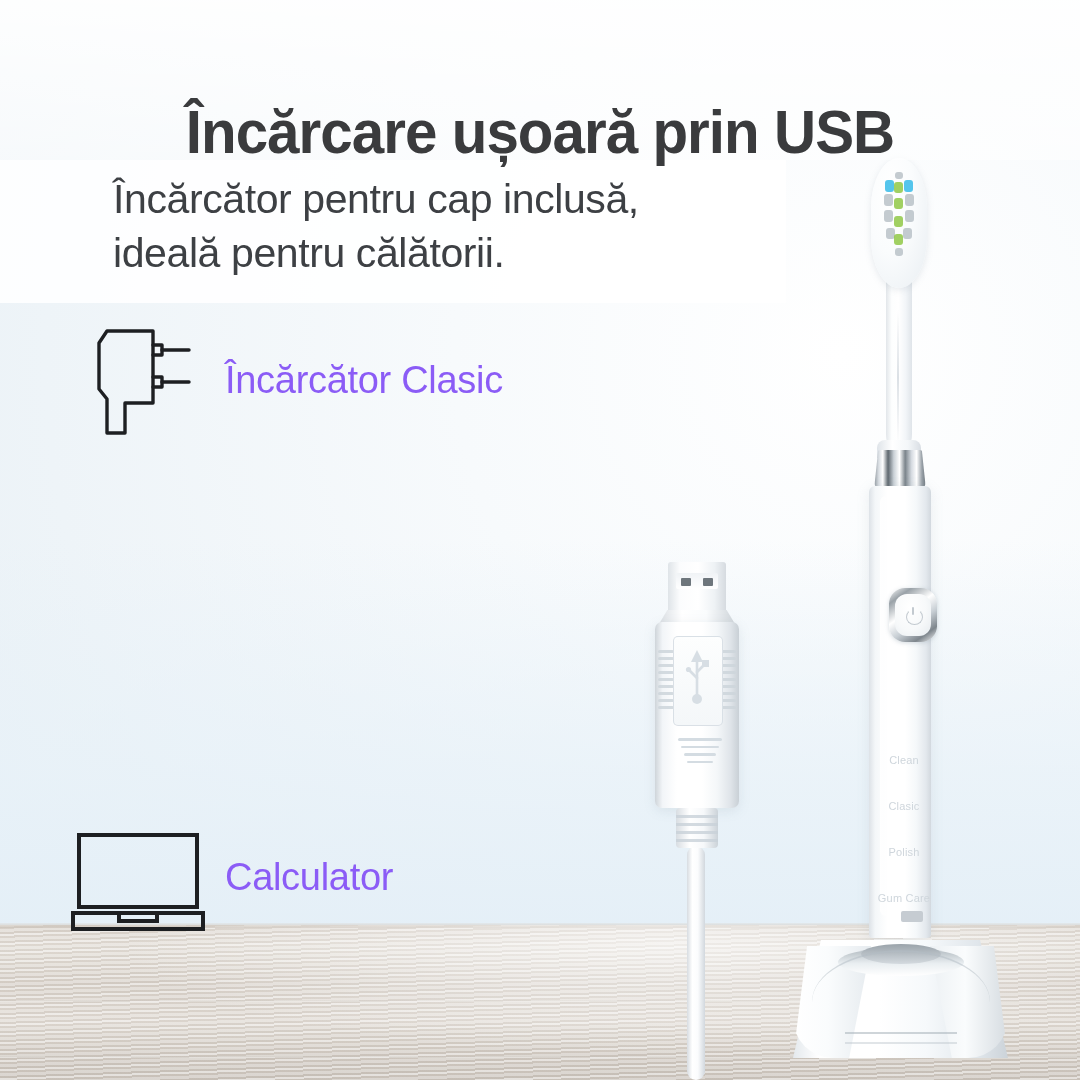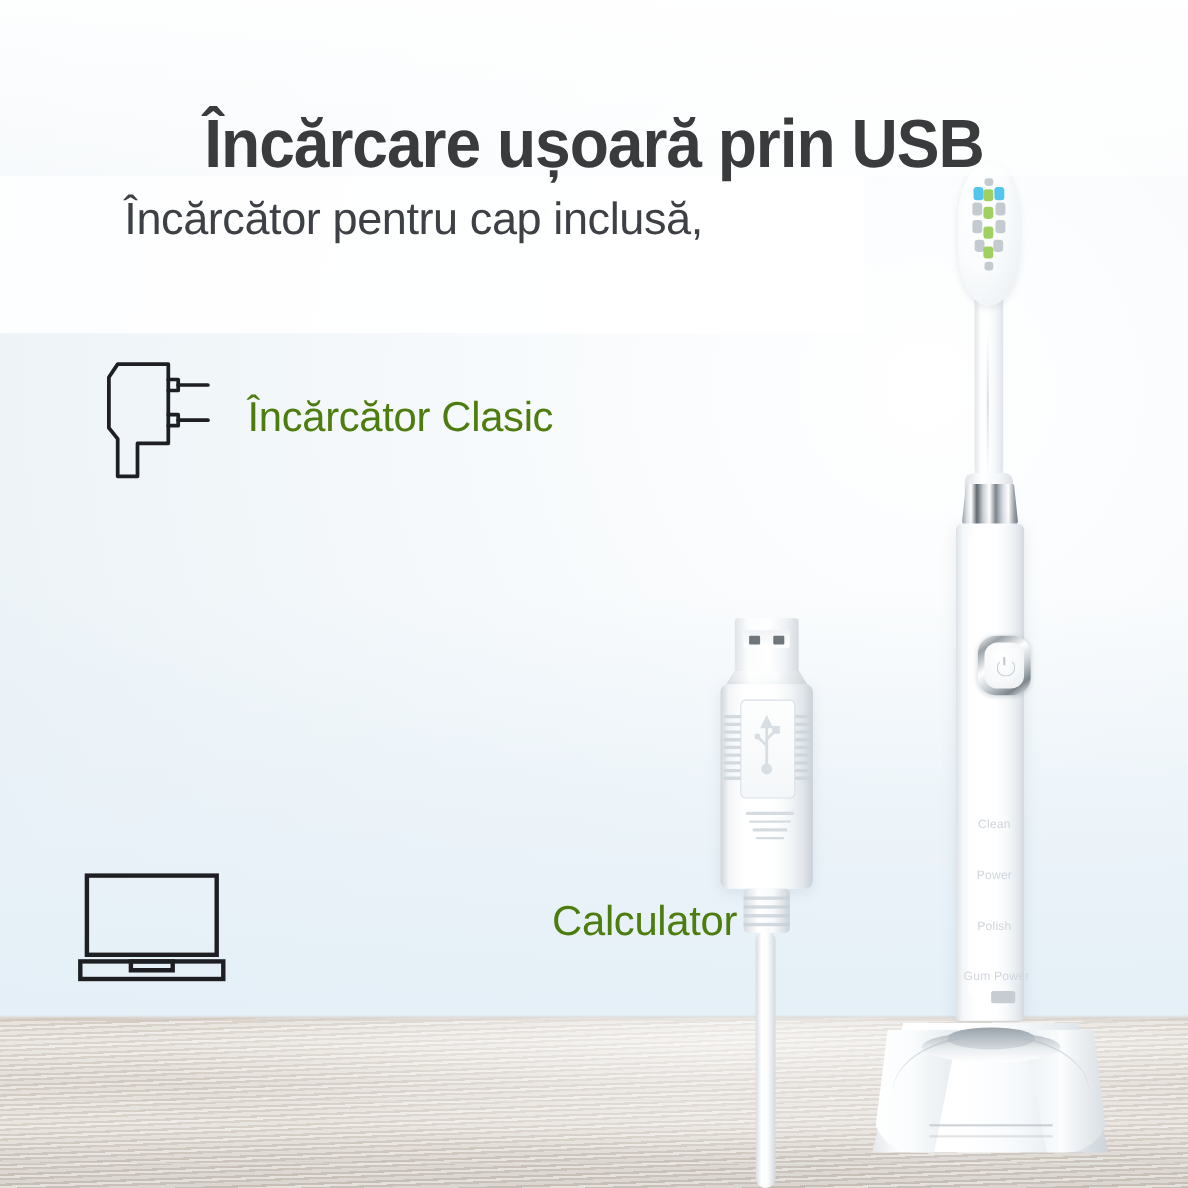--- a/index.html
+++ b/index.html
@@ -76,30 +76,30 @@
   
   .feature{
     position:absolute;left:50px;width:620px;height:120px;
     display:flex;align-items:center;
   }
   .feat-icon{
     width:175px;height:120px;flex:0 0 175px;
     display:flex;align-items:center;justify-content:center;
   }
   .feat-label{
-    font-size:38px;line-height:44px;color:#4d7c0f;
+    font-size:38px;line-height:44px;color:#8b5cf6;
     letter-spacing:-.3px;white-space:nowrap;
   }
   #feat0{top:320px;}
   #feat1{top:475px;}
   #feat2{top:630px;}
-  #feat3{top:778px;justify-content:space-between;}
-
-  
-  .tb{position:absolute;left:0;top:0;width:1080px;height:810px;}
+  #feat3{top:817px;}
+
+  
+  .tb{position:absolute;left:0;top:10px;width:1080px;height:810px;}
 
   .tb-headshaft{
     position:absolute;left:886px;top:244px;width:26px;height:200px;
     background:linear-gradient(90deg,#e2e6ea 0%,#fdfefe 22%,#ffffff 48%,#f2f5f8 76%,#dfe4e9 100%);
     border-radius:13px/20px;
   }
   .tb-headshaft-groove{
     position:absolute;left:897px;top:300px;width:2px;height:135px;
     background:linear-gradient(180deg,rgba(200,208,215,0),rgba(190,199,208,.55),rgba(200,208,215,0));
   }
@@ -327,23 +327,23 @@
     <div class="tb-btn-ring"></div>
     <div class="tb-btn">
       <span class="pwr-sym">
         <span class="arc"></span>
           <span class="bar"></span>
       </span>
     </div>
 
     <div class="tb-modes" id="modes">
         <div class="tb-mode">Clean</div>
-        <div class="tb-mode">Power</div>
+        <div class="tb-mode">Clasic</div>
         <div class="tb-mode">Polish</div>
-        <div class="tb-mode">Gum Power</div>
+        <div class="tb-mode">Gum Care</div>
       </div>
 
     <div class="tb-led"></div>
 
     <div class="base-body"></div>
     <div class="base-wing-l"></div>
     <div class="base-wing-r"></div>
     <div class="base-rim"></div>
     <div class="base-well"></div>
     <div class="base-arc"></div>
@@ -407,20 +407,21 @@
     </div>
   </div>
 
   <div class="panel-title"></div>
   <div class="panel-sub"></div>
 
   <h1 class="title">Încărcare ușoară prin USB</h1>
 
   <div class="subtitle">
     <span>Încărcător pentru cap inclusă,</span>
+    <span>ideală pentru călătorii.</span>
   </div>
 
   <div class="feature" id="feat0">
     <div class="feat-icon">
       <svg width="150" height="118" viewBox="0 0 150 118">
         <g fill="none" stroke="#1d1f22" stroke-width="3.4" stroke-linejoin="round" stroke-linecap="round">
           <path d="M44 10 H90 V82 H62 V112 H44 V78 L36 68 V22 Z"></path>
           <path d="M90 24 H99 V34 H90"></path>
           <path d="M90 56 H99 V66 H90"></path>
           <path d="M99 29 H126"></path>

